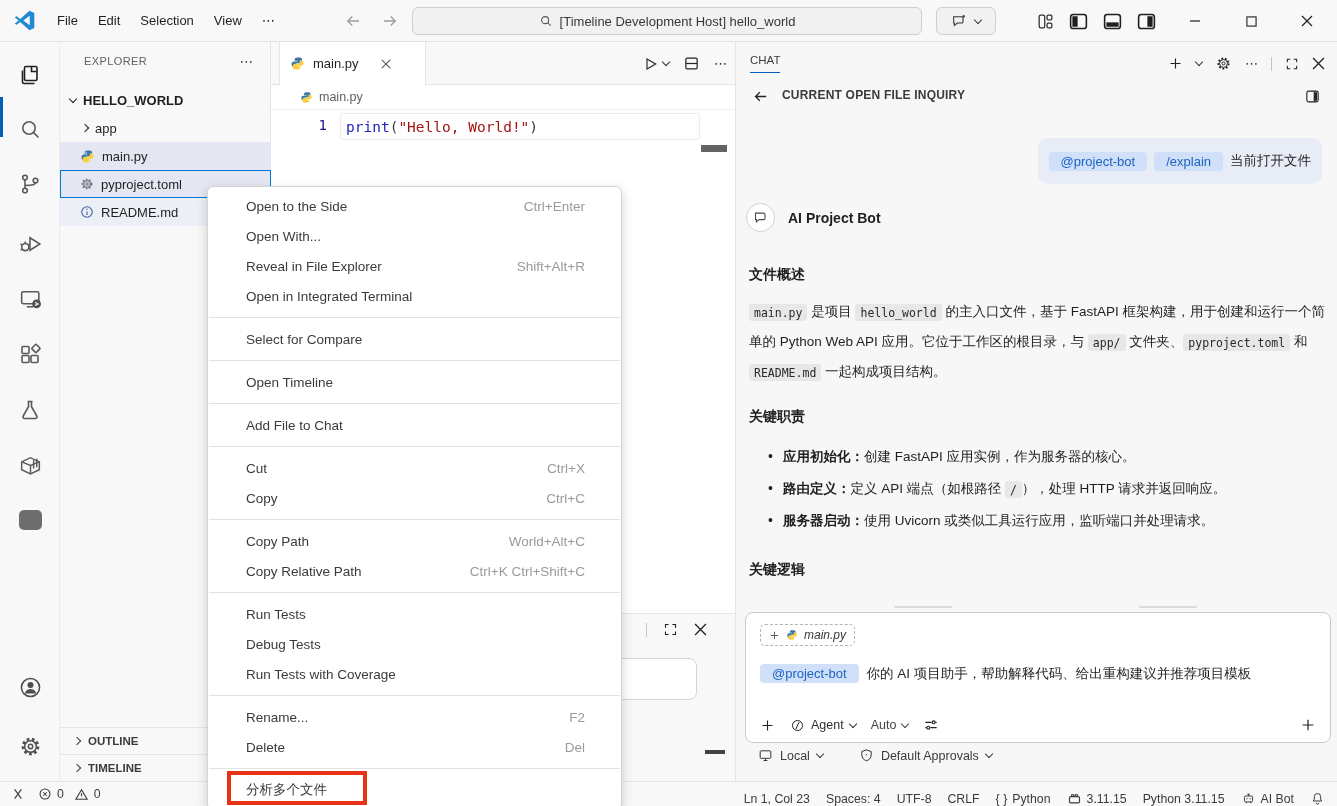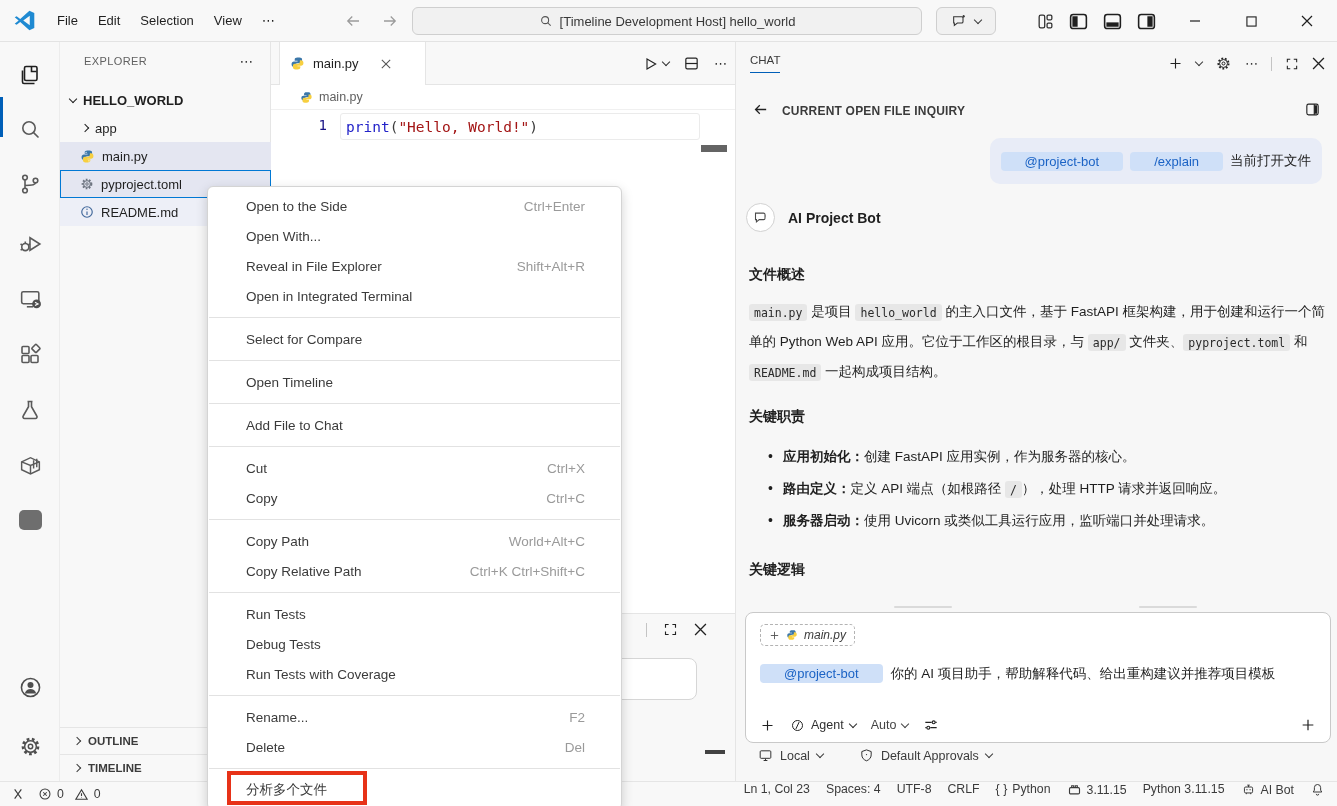--- a/index.html
+++ b/index.html
@@ -56,24 +56,24 @@
   .panel-actions{position:absolute;right:28px;top:8px;display:flex;align-items:center;gap:16px;color:#333}
   .vdiv{width:1px;height:14px;background:#c4c4c4}
   .panel-input{position:absolute;left:128px;top:44px;width:298px;height:42px;background:#fff;border:1px solid #d6d6d6;border-radius:8px}
   .panel-thumb{position:absolute;left:434px;top:136px;width:20px;height:4px;background:#424242}
 
   
   .chat{position:absolute;left:735px;top:42px;width:602px;height:739px;background:#f7f7f7;border-left:1px solid #e5e5e5}
   .chat-head{position:absolute;left:0;top:0;width:100%;height:43px;display:flex;align-items:center;padding:0 12px}
   .chat-title{font-size:11.5px;color:#3b3b3b;padding-bottom:6px;border-bottom:1.5px solid #005fb8;margin-left:2px}
   .chat-icons{margin-left:auto;display:flex;align-items:center;gap:13px;color:#3b3b3b}
-  .chat-sub{position:absolute;left:0;top:46px;width:100%;height:30px;display:flex;align-items:flex-end;gap:13px;padding:0 16px;color:#2f2f2f}
+  .chat-sub{position:absolute;left:0;top:46px;width:100%;height:30px;display:flex;align-items:flex-start;gap:13px;padding:0 16px;color:#2f2f2f}
   .thread-title{font-weight:bold;font-size:12px;letter-spacing:.2px;color:#3b3b3b}
   .bubble{position:absolute;right:15px;top:96px;height:46px;background:#e8ecf7;border-radius:10px;display:inline-flex;align-items:center;gap:7px;padding:0 11px;font-size:13.5px;color:#1f1f1f;white-space:nowrap}
-  .chip{background:#cfe0f8;color:#1b63c5;border-radius:4px;padding:2px 24px;font-size:13px}
+  .chip{background:#cfe0f8;color:#1b63c5;border-radius:4px;padding:2px 12px;font-size:13px}
   .bot-row{position:absolute;left:10px;top:161px;display:flex;align-items:center;gap:13px}
   .avatar{width:29px;height:29px;border-radius:50%;background:#fff;border:1px solid #d2d2d2;display:flex;align-items:center;justify-content:center;color:#4b4b4b}
   .bot-name{font-weight:bold;font-size:14px;color:#1f1f1f}
   .md-h{position:absolute;left:13px;font-weight:bold;font-size:14px;color:#1f1f1f}
   .md-p{position:absolute;left:13px;top:255px;width:578px;font-size:13.5px;line-height:29px;color:#1f1f1f}
   .codechip{font-family:"DejaVu Sans Mono",monospace;font-size:11.5px;background:#e7e7e7;border-radius:3px;padding:1.5px 5px;color:#2a2a2a;white-space:nowrap}
   .codechip:empty{display:none}
   .bullets{position:absolute;left:32px;top:404px;width:560px;font-size:13.5px;color:#1f1f1f;list-style:none}
   .bullets li{margin-bottom:11px;line-height:20px}
   .bullets li::before{content:"•";margin-right:10px;font-size:14px}
@@ -82,21 +82,21 @@
   .attach{display:inline-flex;align-items:center;gap:6px;border:1px dashed #b3b3b3;border-radius:5px;padding:3px 8px;font-size:12px;color:#3b3b3b}
   .attach .fname{font-style:italic}
   .msg-line{margin-top:19px;font-size:13.5px;color:#1f1f1f;white-space:nowrap}
   .input-row{position:absolute;left:14px;right:14px;bottom:9px;display:flex;align-items:center;gap:15px;color:#2f2f2f;font-size:12.5px}
   .chat-foot{position:absolute;left:22px;top:706px;display:flex;align-items:center;gap:36px;color:#3b3b3b;font-size:12.5px}
   .foot-item{display:flex;align-items:center;gap:7px}
 
   
   .statusbar{position:absolute;left:0;top:781px;width:1337px;height:25px;background:#f8f8f8;border-top:1px solid #e5e5e5;font-size:12.3px;color:#3b3b3b;z-index:10}
   .sb-left{position:absolute;left:10px;top:0;height:24px;display:flex;align-items:center;gap:12px}
-  .sb-right{position:absolute;right:12px;top:0;height:24px;display:flex;align-items:flex-start;gap:16px}
+  .sb-right{position:absolute;right:12px;top:0;height:24px;display:flex;align-items:flex-end;gap:16px}
   .sb-item{display:flex;align-items:center;gap:5px;white-space:nowrap}
 
   
   .ctxmenu{position:absolute;left:207px;top:186px;width:415px;background:#fff;border:1px solid #d4d4d4;border-radius:6px;box-shadow:0 4px 12px rgba(0,0,0,.18);padding:4px 0;z-index:50}
   .cm-item{height:30px;display:flex;align-items:center;padding:0 36px 0 38px;font-size:13.5px;color:#3b3b3b}
   .cm-shortcut{margin-left:auto;color:#9a9a9a}
   .cm-sep{height:1px;background:#e2e2e2;margin:6px 1px}
   .red-box{position:absolute;left:227px;top:771px;width:140px;height:34px;border:4px solid #e73218;z-index:55}
 </style>
 </head>

